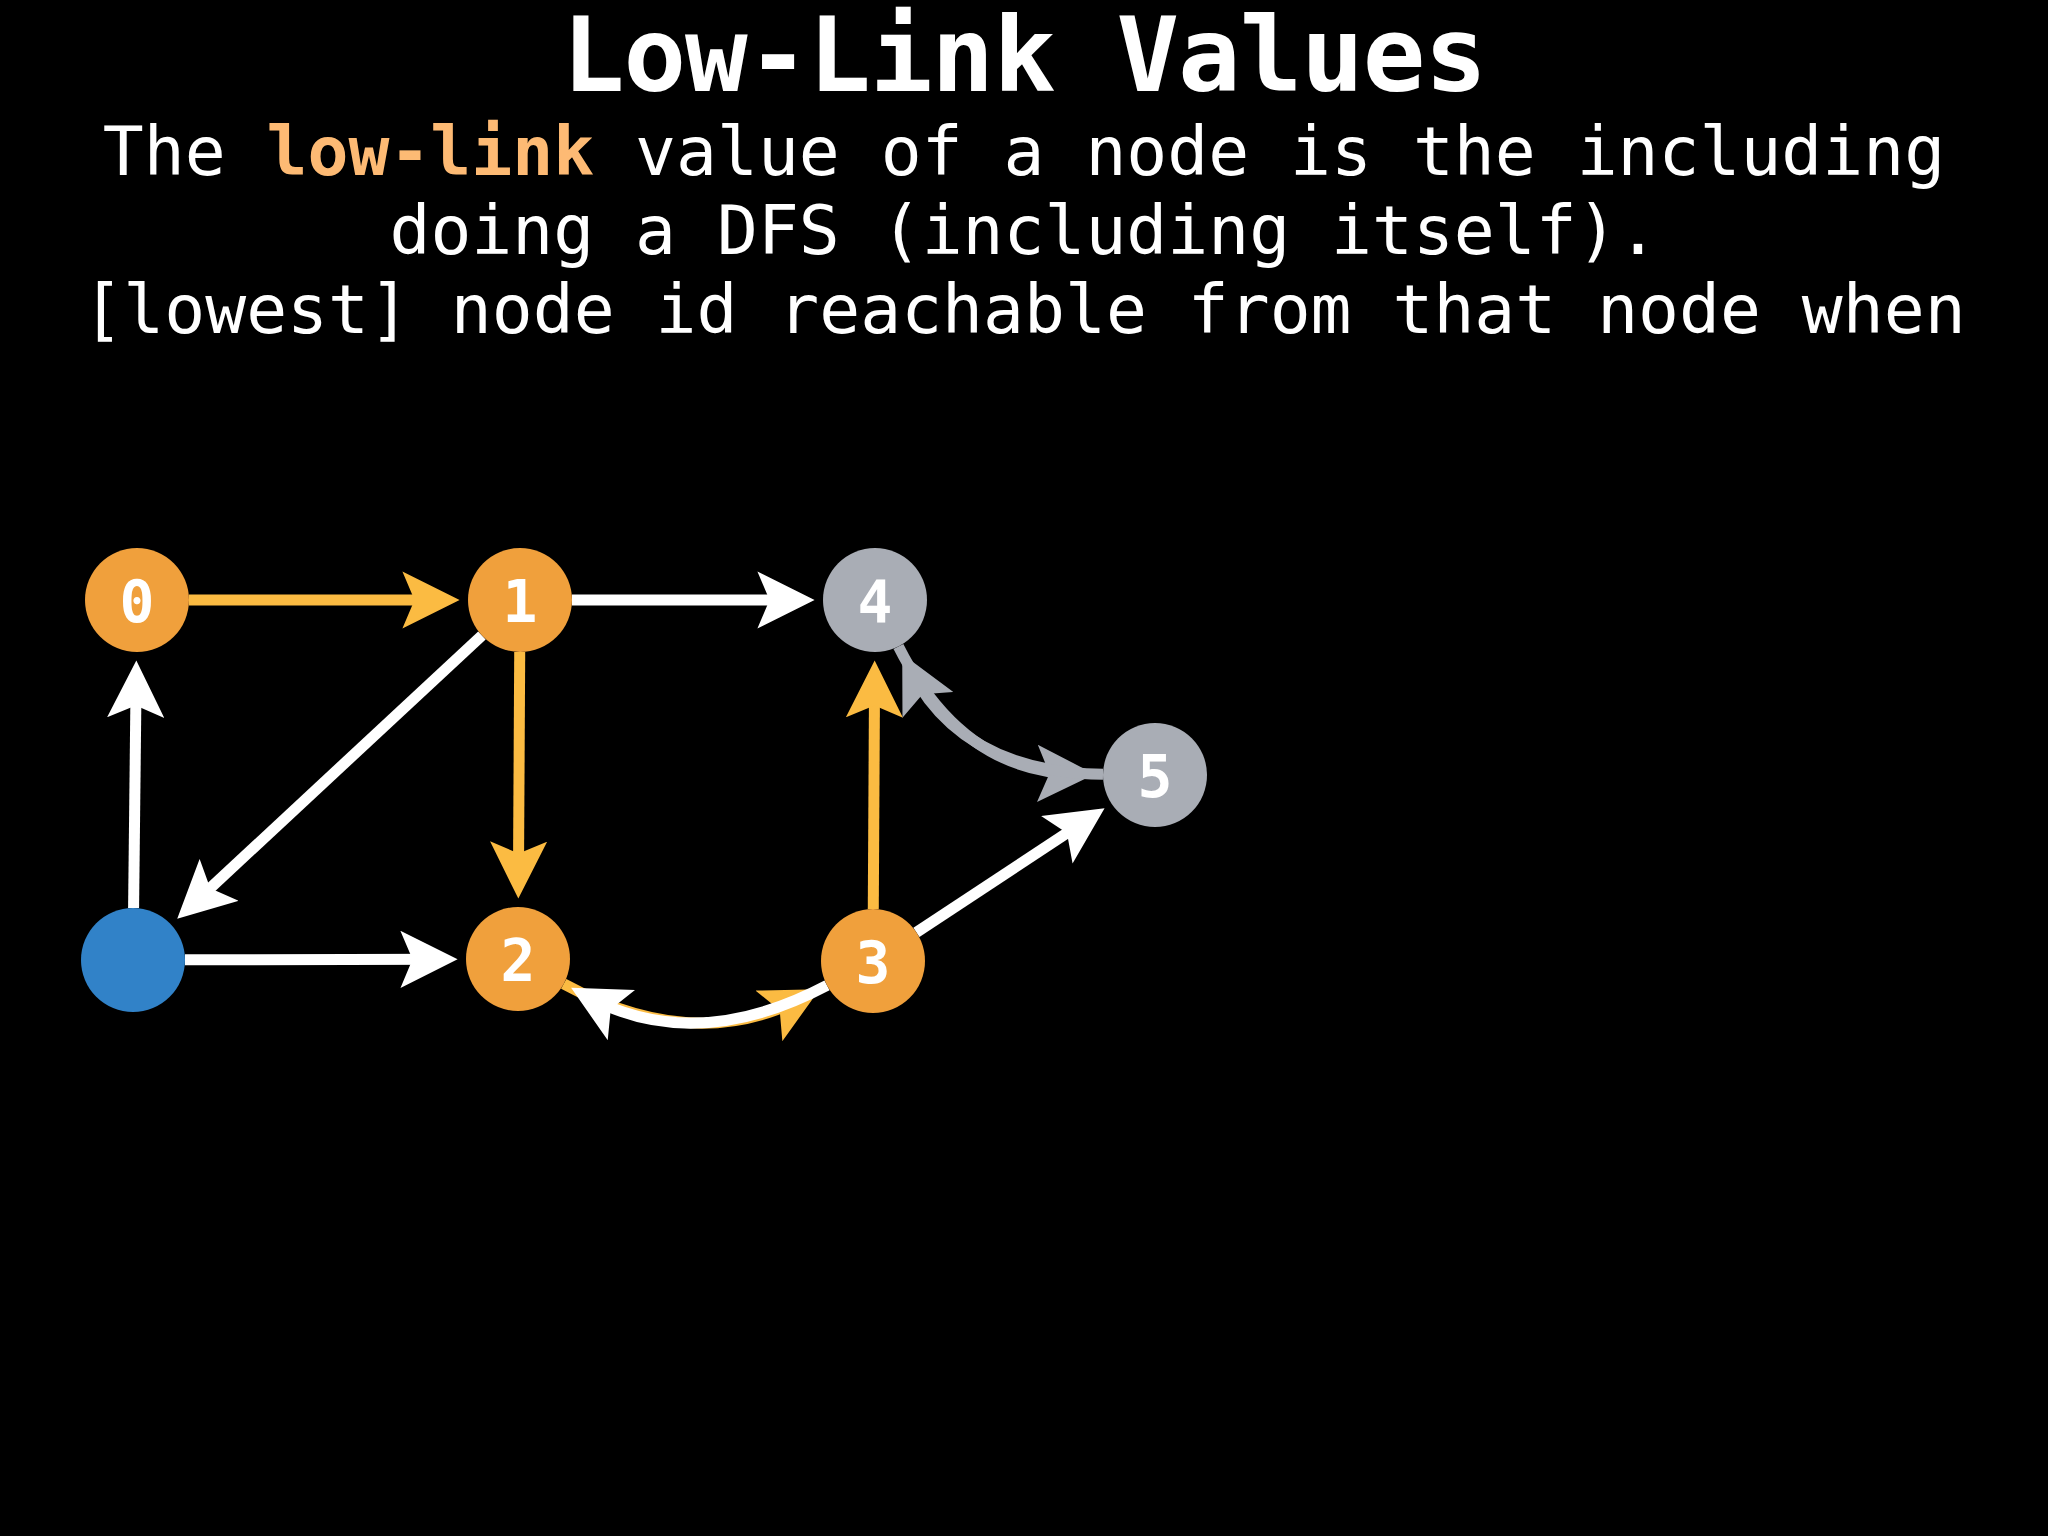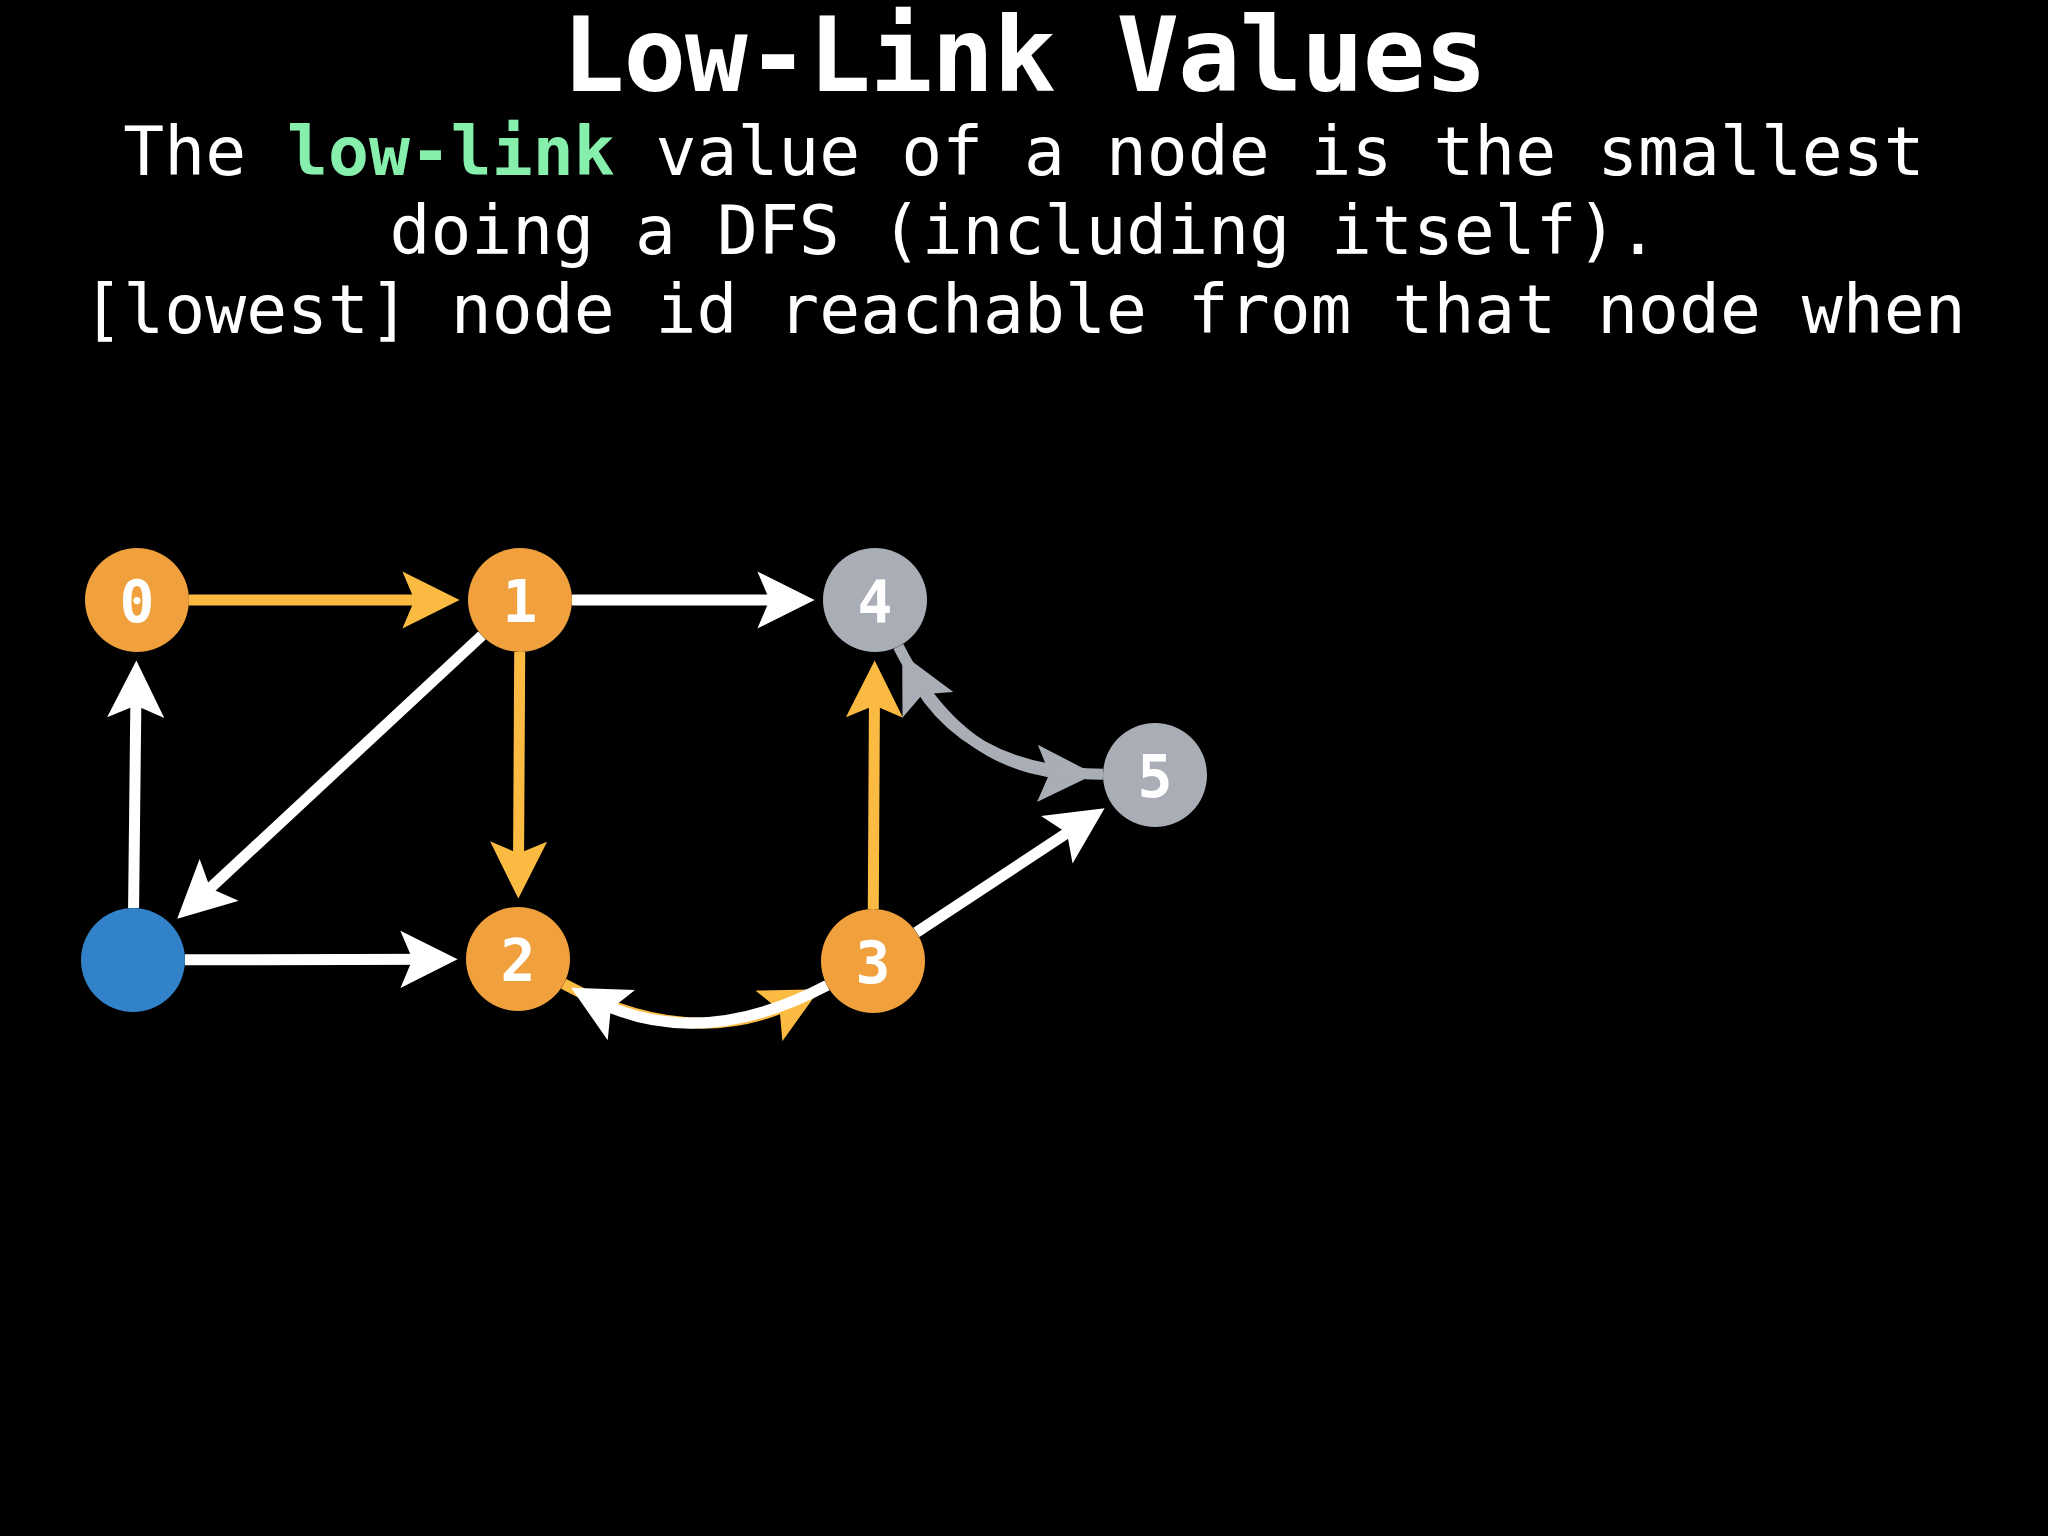--- a/index.html
+++ b/index.html
@@ -33,21 +33,21 @@
     top: 112px;
     left: 0;
     width: 2048px;
     text-align: center;
     color: #ffffff;
     font-size: 68px;
     font-weight: normal;
     line-height: 79px;
   }
   .sub-line { display: block; white-space: nowrap; }
-  .kw { color: #86efac; font-weight: bold; }
+  .kw { color: #fdba74; font-weight: bold; }
   #graph {
     position: absolute;
     top: 0;
     left: 0;
     width: 2048px;
     height: 1536px;
   }
   .node-label {
     font-family: "DejaVu Sans Mono", "Liberation Mono", monospace;
     font-size: 58px;
@@ -58,21 +58,21 @@
   }
 </style>
 </head>
 <body>
 
 <div id="stage">
 
   <div id="title">Low-Link Values</div>
 
   <div id="subtitle">
-    <span class="sub-line"><span>The </span><span class="kw">low-link</span><span> value of a node is the smallest</span></span>
+    <span class="sub-line"><span>The </span><span class="kw">low-link</span><span> value of a node is the including</span></span>
     <span class="sub-line">doing a DFS (including itself).</span>
     <span class="sub-line">[lowest] node id reachable from that node when</span>
   </div>
 
   <svg id="graph" viewBox="0 0 2048 1536" xmlns="http://www.w3.org/2000/svg">
     <defs>
       <marker id="ah-white" markerWidth="5.2" markerHeight="5.2" refX="3.6" refY="2.6" orient="auto" markerUnits="strokeWidth">
         <path d="M0,0 L5.2,2.6 L0,5.2 L1.1,2.6 Z" fill="#ffffff"></path>
       </marker>
       <marker id="ah-orange" markerWidth="5.2" markerHeight="5.2" refX="3.6" refY="2.6" orient="auto" markerUnits="strokeWidth">

